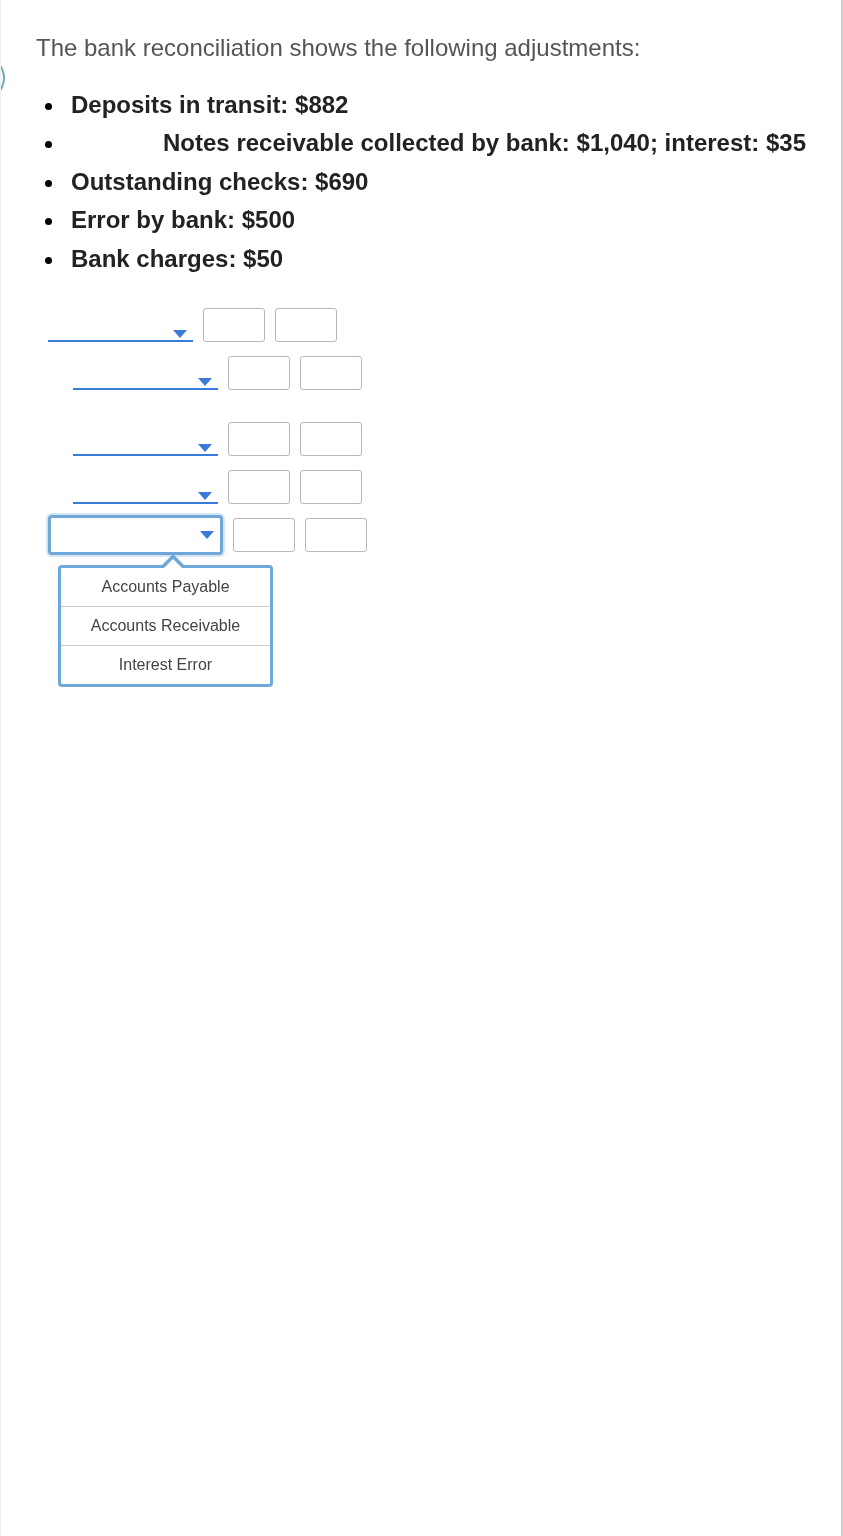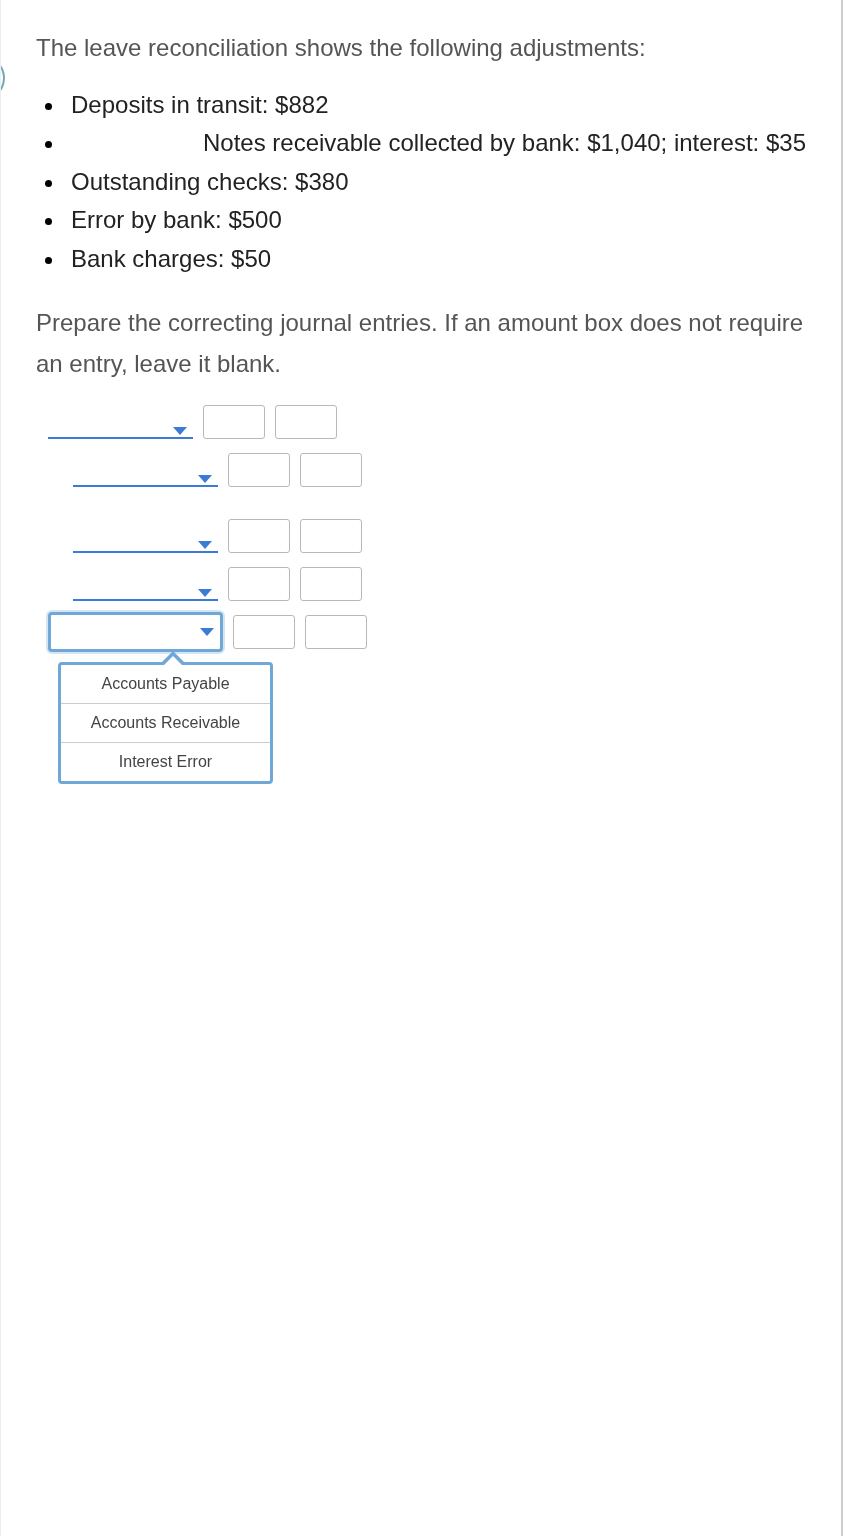--- a/index.html
+++ b/index.html
@@ -24,21 +24,21 @@
       margin-bottom: 20px;
     }
     ul.bullets {
       list-style: disc;
       padding-left: 30px;
       color: #222;
       line-height: 1.6;
       margin-bottom: 25px;
     }
     ul.bullets li::marker { color:#000; }
-    ul.bullets li { padding-left: 5px; }
+    ul.bullets li { padding-left: 5px; font-weight: bold; }
     ul.bullets li:nth-child(2) { margin-left:0;text-align:right; }
     .instr {
       color: #555;
       line-height: 1.7;
       margin-bottom: 15px;
       position:relative;
     }
     .nav-circle {
       position:absolute;
       left:-22px;
@@ -131,33 +131,30 @@
       padding:10px 0;
       border-bottom:1px solid #ccc;
       cursor:pointer;
     }
     .popup-item:last-child { border-bottom:none; }
   </style>
 </head>
 <body>
 
 <div class="content">
-  <p class="intro">The leave reconciliation shows the following adjustments:</p>
+  <p class="intro">The bank reconciliation shows the following adjustments:</p>
 
   <ul class="bullets">
     <li>Deposits in transit: $882</li>
     <li>Notes receivable collected by bank: $1,040; interest: $35</li>
-    <li>Outstanding checks: $380</li>
+    <li>Outstanding checks: $690</li>
     <li>Error by bank: $500</li>
     <li>Bank charges: $50</li>
   </ul>
 
-  <p class="instr">
-    <span>Prepare the correcting journal entries. If an amount box does not require an entry, leave it blank.</span>
-  </p>
 
   <div class="nav-circle"></div>
 
   <div class="journal">
     <div class="jrow">
       <div class="dd-line">
           <span class="chev"></span>
         </div>
       <div class="numbox"></div>
       <div class="numbox"></div>

